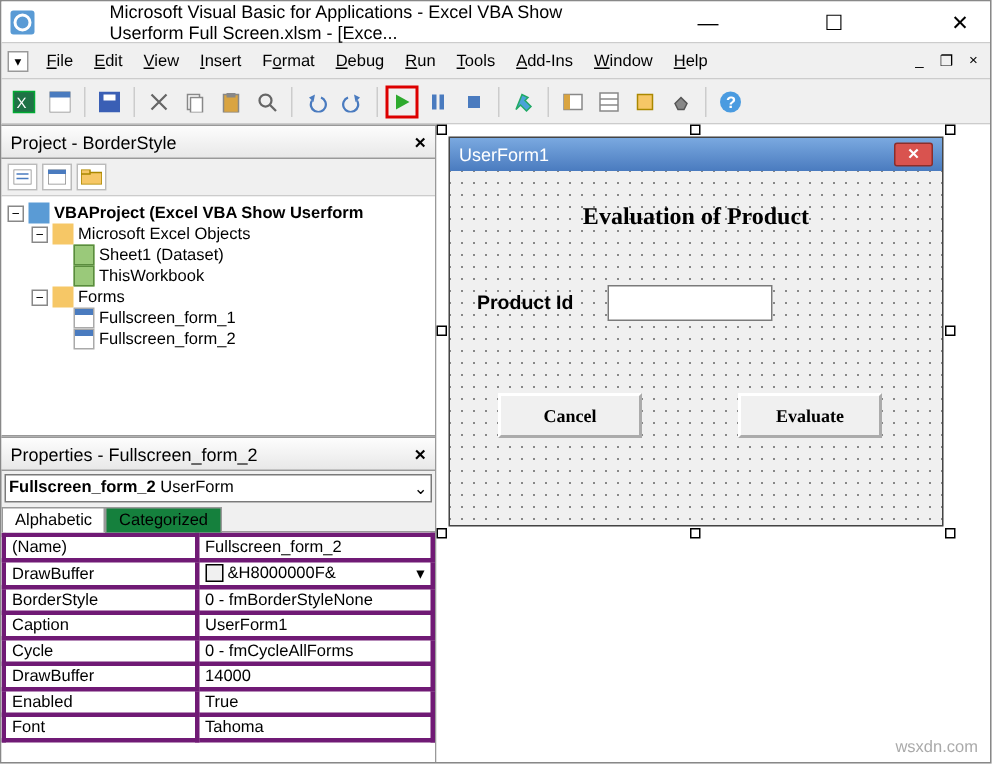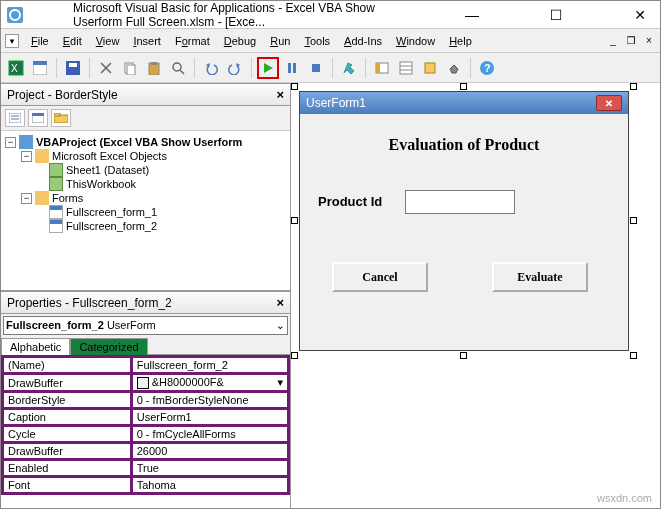--- a/index.html
+++ b/index.html
@@ -303,21 +303,21 @@
           <tr>
                 <td>Caption</td>
                 <td>UserForm1</td>
               </tr>
           <tr>
                 <td>Cycle</td>
                 <td>0 - fmCycleAllForms</td>
               </tr>
           <tr>
                 <td>DrawBuffer</td>
-                <td>26000</td>
+                <td>14000</td>
               </tr>
           <tr>
                 <td>Enabled</td>
                 <td>True</td>
               </tr>
           <tr>
                 <td>Font</td>
                 <td>Tahoma</td>
               </tr>
         </tbody>

